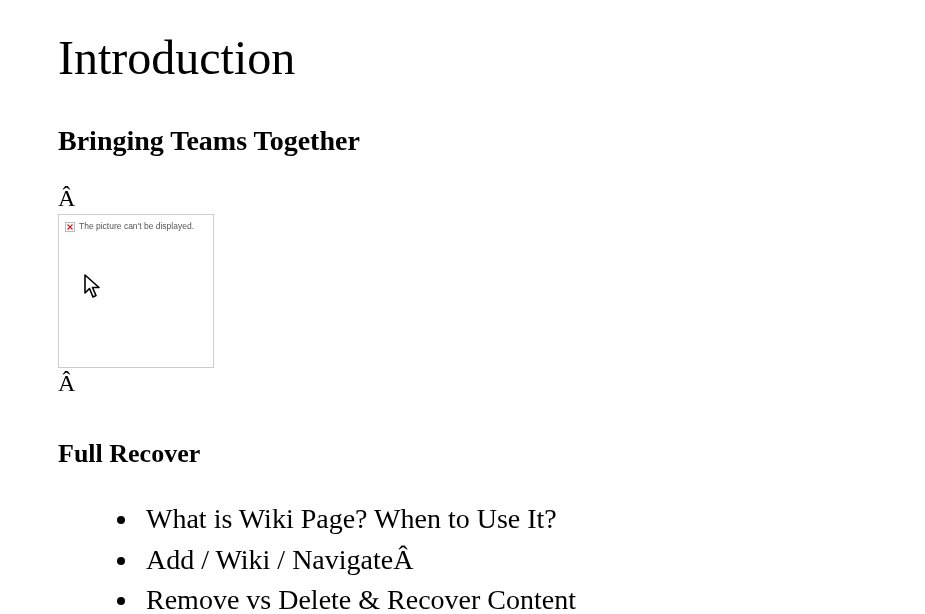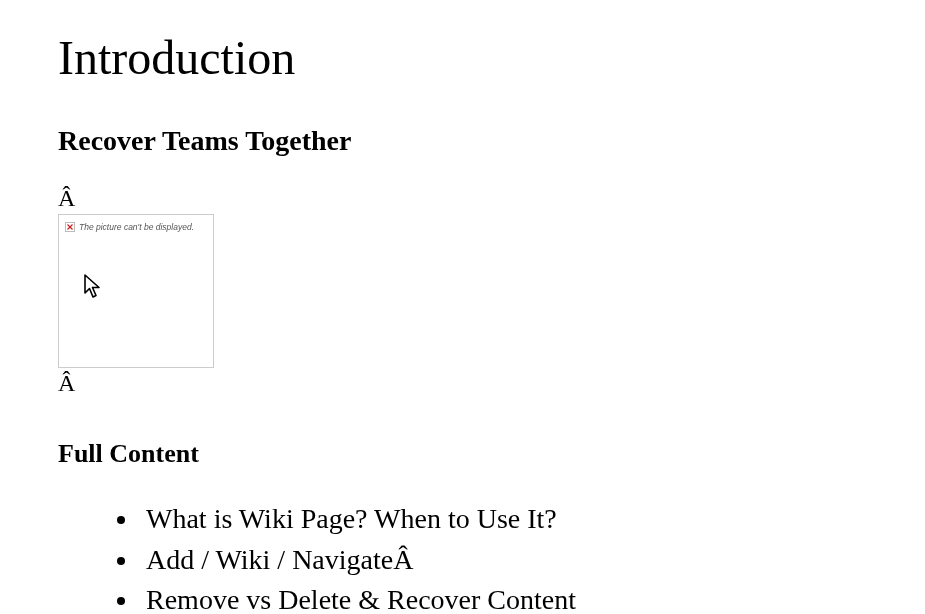--- a/index.html
+++ b/index.html
@@ -38,23 +38,22 @@
     .broken-image-box {
       width: 156px;
       height: 154px;
       border: 1px solid #cccccc;
       padding: 6px;
       position: relative;
       background: #ffffff;
     }
     .broken-image-inner {
       display: flex;
-      align-items: flex-end;
+      align-items: center;
       gap: 4px;
-      font-style: italic;
     }
     .broken-image-icon {
       width: 10px;
       height: 10px;
       border: 1px solid #bbb;
       background: #fff;
       display: flex;
       align-items: center;
       justify-content: center;
       flex-shrink: 0;
@@ -87,21 +86,21 @@
       font-size: 28px;
       line-height: 1.45;
       padding-left: 6px;
     }
   </style>
 </head>
 <body>
 
 <h1>Introduction</h1>
 
-<h2>Recover Teams Together</h2>
+<h2>Bringing Teams Together</h2>
 
 <div class="stray-char">Â</div>
 
 <div class="broken-image-box">
   <div class="broken-image-inner">
     <span class="broken-image-icon">
       <svg width="6" height="6" viewBox="0 0 6 6">
         <line x1="0.5" y1="0.5" x2="5.5" y2="5.5" stroke="#cc2222" stroke-width="1.2"></line>
         <line x1="5.5" y1="0.5" x2="0.5" y2="5.5" stroke="#cc2222" stroke-width="1.2"></line>
       </svg>
@@ -110,19 +109,19 @@
   </div>
   <div class="cursor-pointer">
     <svg width="22" height="28" viewBox="0 0 22 28">
       <path d="M 2 2 L 2 20 L 6.5 15.5 L 10 24 L 13 22.5 L 9.5 14.5 L 16 14.5 Z" fill="#ffffff" stroke="#000000" stroke-width="1.6" stroke-linejoin="round"></path>
     </svg>
   </div>
 </div>
 
 <div class="stray-char-after">Â</div>
 
-<h3>Full Content</h3>
+<h3>Full Recover</h3>
 
 <ul>
   <li>What is Wiki Page? When to Use It?</li>
   <li>Add / Wiki / NavigateÂ</li>
   <li>Remove vs Delete &amp; Recover Content</li>
 </ul>
 
 </body></html>

